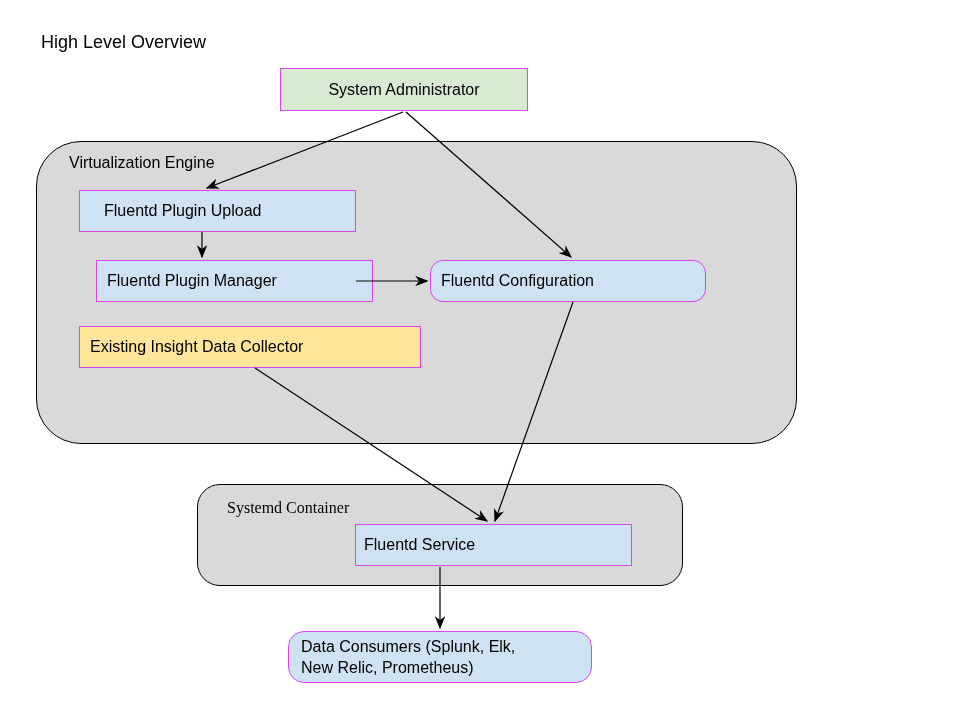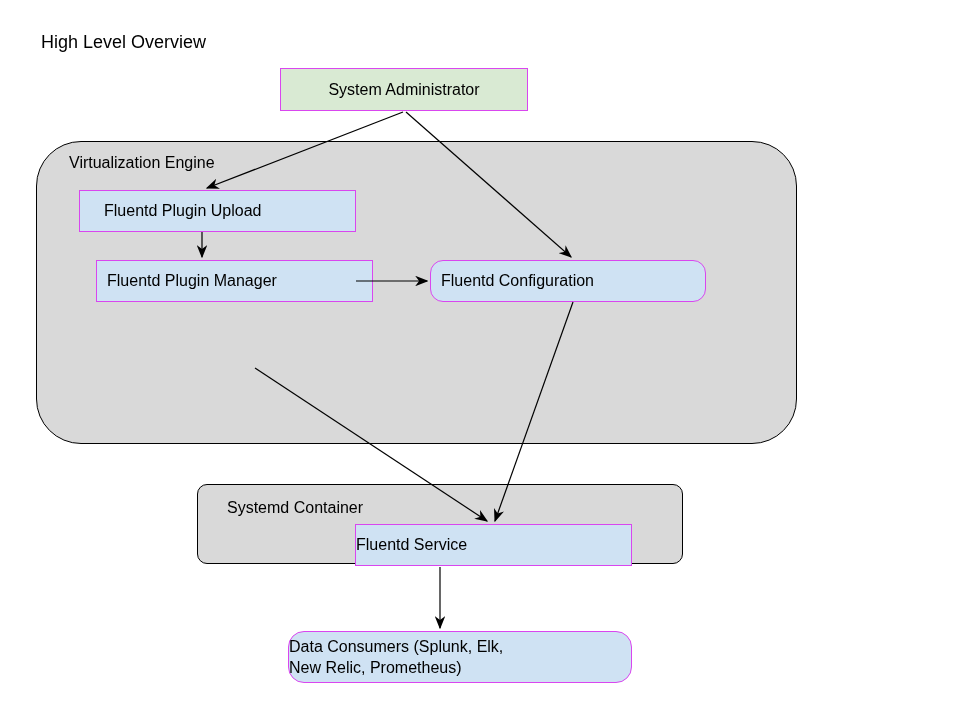--- a/index.html
+++ b/index.html
@@ -21,21 +21,21 @@
     white-space: nowrap;
   }
   .group {
     position: absolute;
     background: #d9d9d9;
     border: 1px solid #000000;
     box-sizing: border-box;
     padding-left: 24px;
   }
   .group-ve { left: 36px; top: 141px; width: 761px; height: 303px; border-radius: 45px; }
-  .group-sc { left: 197px; top: 484px; width: 486px; height: 80px; border-radius: 10px; }
+  .group-sc { left: 197px; top: 484px; width: 486px; height: 102px; border-radius: 23px; font-family: Liberation Serif, serif; }
   .group-label {
     position: absolute;
     font-size: 16px;
     line-height: 19px;
     white-space: nowrap;
   }
   .group-ve .group-label { left: 32px; top: 11px; }
   .group-sc .group-label { left: 29px; top: 13px; }
   .node {
     position: absolute;
@@ -48,24 +48,24 @@
     white-space: nowrap;
   }
   .node-green  { background: #d9ead3; }
   .node-blue   { background: #cfe2f3; }
   .node-yellow { background: #ffe599; }
   .node-sysadmin   { left: 280px; top: 68px;  width: 248px; height: 43px; justify-content: center; }
   .node-upload     { left: 79px;  top: 190px; width: 277px; height: 42px; padding-left: 24px; }
   .node-manager    { left: 79px;  top: 260px; width: 277px; height: 42px; padding-left: 10px; margin-left: 17px; }
   .node-config     { left: 430px; top: 260px; width: 276px; height: 42px; padding-left: 10px; border-radius: 13px; }
   .node-collector  { left: 79px;  top: 326px; width: 342px; height: 42px; padding-left: 10px; }
-  .node-service    { left: 355px; top: 524px; width: 277px; height: 42px; }
+  .node-service    { left: 355px; top: 524px; width: 277px; height: 42px; padding-left: 8px; }
   .node-consumers  {
-    left: 288px; top: 631px; width: 344px; height: 52px;
-    border-radius: 16px; 
+    left: 288px; top: 631px; width: 304px; height: 52px;
+    border-radius: 16px; padding-left: 12px;
     flex-direction: column; align-items: flex-start; justify-content: center;
     white-space: nowrap;
   }
   .node-consumers span { display: block; font-size: 16px; line-height: 21px; }
   .edges-overlay {
     position: absolute;
     left: 0; top: 0;
     width: 960px; height: 720px;
     pointer-events: none;
   }
@@ -86,20 +86,21 @@
   </div>
 
   <div class="node node-green node-sysadmin">System Administrator</div>
 
   <div class="node node-blue node-upload">Fluentd Plugin Upload</div>
 
   <div class="node node-blue node-manager">Fluentd Plugin Manager</div>
 
   <div class="node node-blue node-config">Fluentd Configuration</div>
 
+  <div class="node node-yellow node-collector">Existing Insight Data Collector</div>
 
   <div class="node node-blue node-service">Fluentd Service</div>
 
   <div class="node node-blue node-consumers">
     <span>Data Consumers (Splunk, Elk,</span>
     <span>New Relic, Prometheus)</span>
   </div>
 
   <svg class="edges-overlay" viewBox="0 0 960 720" xmlns="http://www.w3.org/2000/svg">
     <defs>

